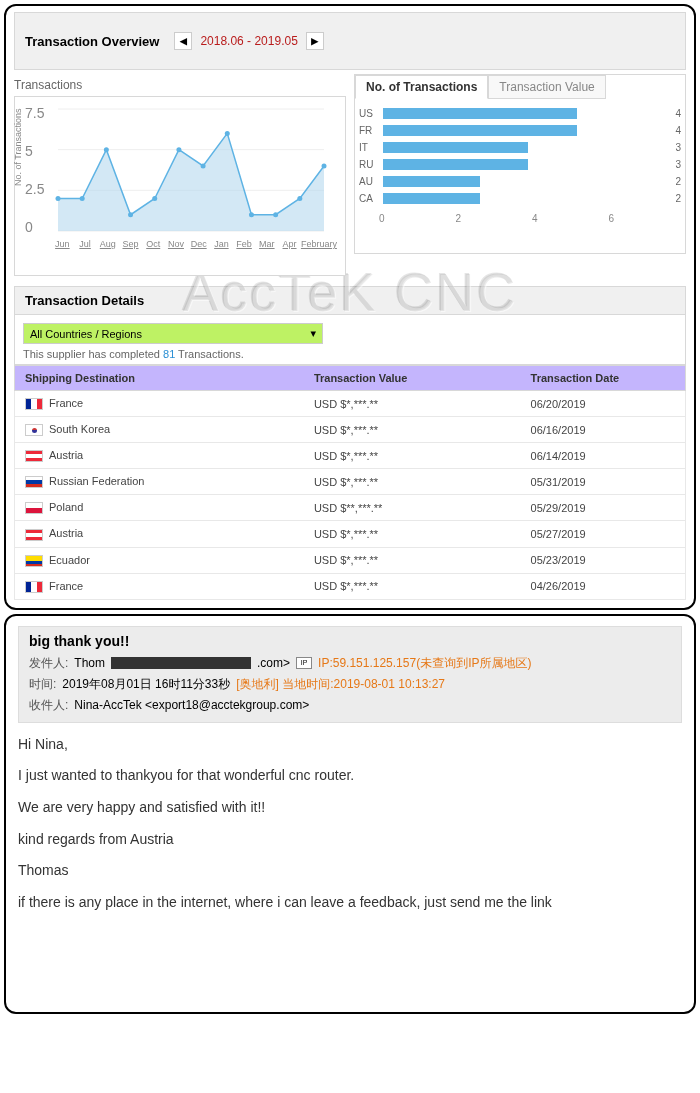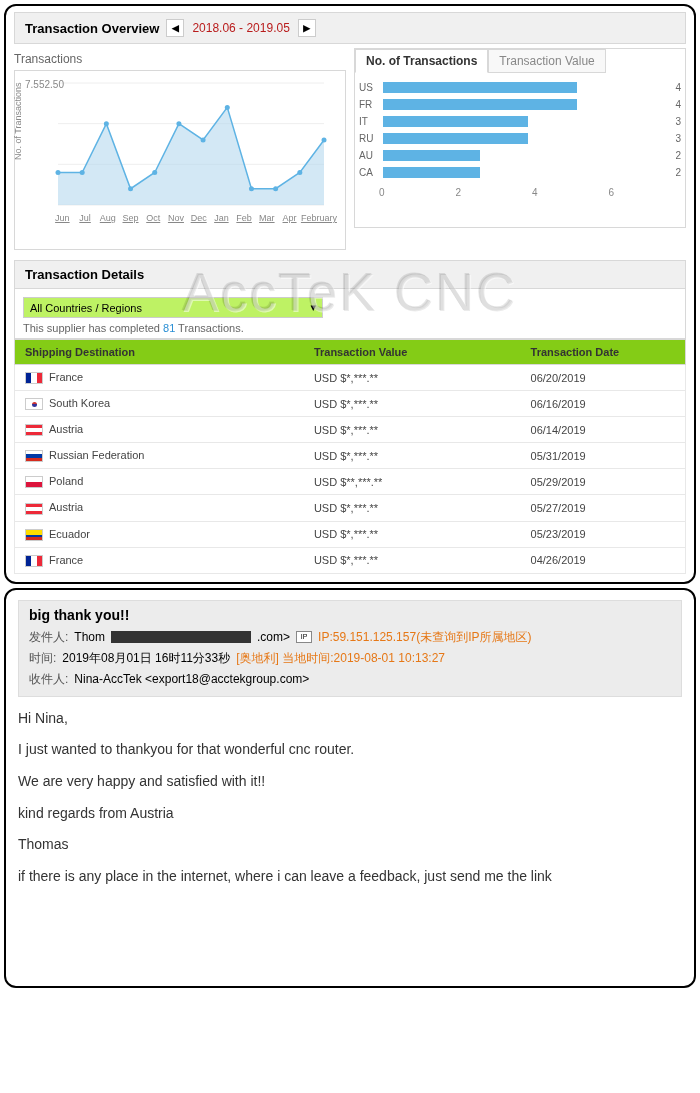--- a/index.html
+++ b/index.html
@@ -1,19 +1,19 @@
 <!DOCTYPE html>
 <html><head>
 <meta charset="utf-8">
 <style>
 * { box-sizing: border-box; margin: 0; padding: 0; }
 body { font-family: Arial, sans-serif; background: #fff; width: 700px; }
 .panel1 { border: 2px solid #000; border-radius: 12px; margin: 4px; padding: 6px 8px 8px 8px; background: #fff; position: relative; overflow: hidden; }
 .panel2 { border: 2px solid #000; border-radius: 12px; margin: 4px; padding: 10px 12px; background: #fff; min-height: 400px; }
-.section-header { background: #f0f0f0; border: 1px solid #d8d8d8; padding: 6px 10px; font-weight: bold; font-size: 13px; display: flex; align-items: center; gap: 7px; }
+.section-header { background: #f0f0f0; border: 1px solid #d8d8d8; padding: 19px 10px; font-weight: bold; font-size: 13px; display: flex; align-items: center; gap: 15px; }
 .date-nav { display: flex; align-items: center; gap: 2px; }
 .nav-btn { width: 18px; height: 18px; border: 1px solid #ccc; background: #fff; font-size: 9px; display: flex; align-items: center; justify-content: center; cursor: pointer; }
 .date-range { font-weight: normal; color: #b91c1c; font-size: 12px; padding: 0 6px; }
 .charts-row { display: flex; gap: 8px; margin-top: 4px; }
 .chart-box { flex: 1; }
 .chart-title { font-size: 12px; color: #666; padding: 4px 0; }
 .chart-frame { border: 1px solid #d8d8d8; background: #fff; padding: 8px; height: 180px; position: relative; }
 .tabs { display: flex; }
 .tab { border: 1px solid #d8d8d8; padding: 4px 10px; font-size: 12px; background: #f8f8f8; color: #888; cursor: pointer; }
 .tab.active { background: #fff; border-bottom: 1px solid #fff; color: #333; font-weight: bold; }
@@ -22,27 +22,27 @@
 .bar-label { width: 24px; color: #666; text-align: left; }
 .bar-track { flex: 1; height: 11px; position: relative; }
 .bar-fill { background: #5eb3e4; height: 100%; }
 .bar-value { font-size: 10px; color: #666; margin-left: 2px; }
 .bar-axis { display: flex; font-size: 10px; color: #888; padding-left: 24px; margin-top: 6px; }
 .bar-axis span { flex: 1; text-align: left; }
 .line-chart-svg { width: 100%; height: 130px; }
 .x-labels { display: flex; font-size: 9px; color: #888; padding-left: 28px; }
 .x-labels span { flex: 1; text-align: center; text-decoration: underline; }
 .y-label-outer { position: absolute; left: -2px; top: 50%; transform: rotate(-90deg); transform-origin: left top; font-size: 9px; color: #888; }
-.y-ticks { position: absolute; left: 10px; top: 8px; font-size: 10px; color: #888; height: 130px; display: flex; flex-direction: row; justify-content: space-between; }
+.y-ticks { position: absolute; left: 10px; top: 8px; font-size: 14px; color: #888; height: 130px; display: flex; flex-direction: column; justify-content: space-between; }
 .details-header { background: #f0f0f0; border: 1px solid #d8d8d8; padding: 6px 10px; font-weight: bold; font-size: 13px; margin-top: 10px; }
 .filter-row { padding: 8px 8px 4px 8px; border: 1px solid #d8d8d8; border-top: none; }
 .filter-select { border: 1px solid #ccc; padding: 3px 6px; font-size: 11px; width: 300px; display: flex; justify-content: space-between; align-items: center; background: #bef264; cursor: pointer; }
 .completion-text { font-size: 11px; color: #666; margin-top: 4px; }
 .completion-text .num { color: #2a8fd4; }
-.table-header-row { display: flex; background: #84cc16; border: 1px solid #d8d8d8; padding: 6px 10px; font-size: 11px; font-weight: bold; color: #333; }
+.table-header-row { display: flex; background: #c4b5fd; border: 1px solid #d8d8d8; padding: 6px 10px; font-size: 11px; font-weight: bold; color: #333; }
 .col1 { flex: 2; } .col2 { flex: 1.5; } .col3 { flex: 1; }
 .table-row { display: flex; border: 1px solid #e8e8e8; border-top: none; padding: 6px 10px; font-size: 11px; color: #444; align-items: center; }
 .flag { width: 18px; height: 12px; display: inline-block; margin-right: 6px; vertical-align: middle; border: 1px solid #ccc; }
 .flag-fr { background: linear-gradient(to right, #002395 33%, #fff 33% 66%, #ed2939 66%); }
 .flag-kr { background: #fff; position: relative; }
 .flag-kr::after { content: ''; position: absolute; width: 5px; height: 5px; border-radius: 50%; background: linear-gradient(to bottom, #c33 50%, #339 50%); top: 3px; left: 6px; }
 .flag-at { background: linear-gradient(to bottom, #ed2939 33%, #fff 33% 66%, #ed2939 66%); }
 .flag-ru { background: linear-gradient(to bottom, #fff 33%, #0039a6 33% 66%, #d52b1e 66%); }
 .flag-pl { background: linear-gradient(to bottom, #fff 50%, #dc143c 50%); }
 .flag-ec { background: linear-gradient(to bottom, #fd0 50%, #0039a6 50% 75%, #d52b1e 75%); }

